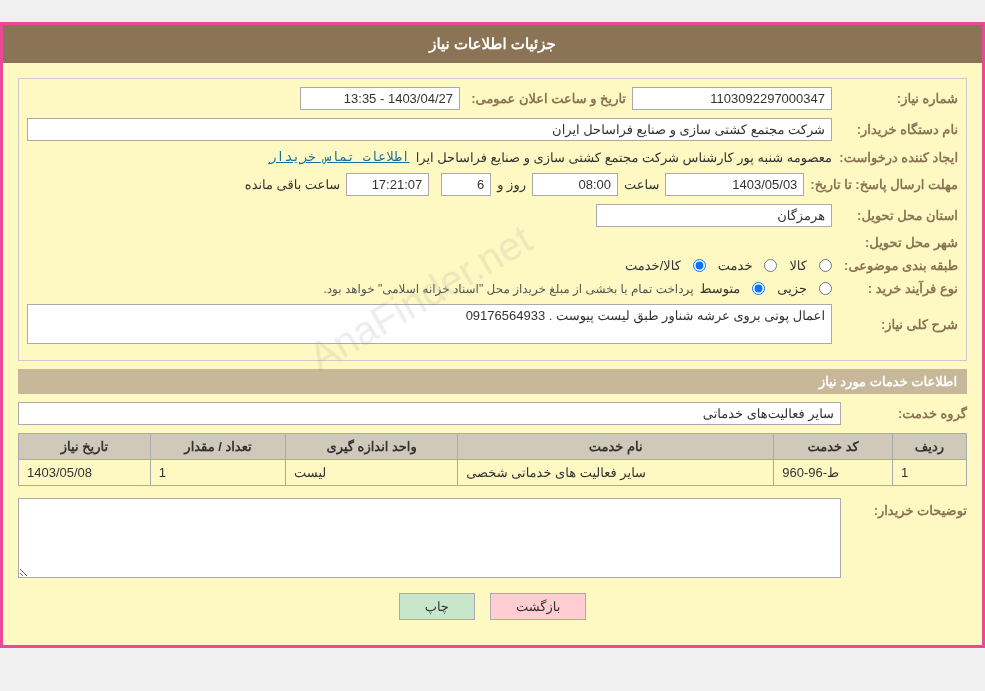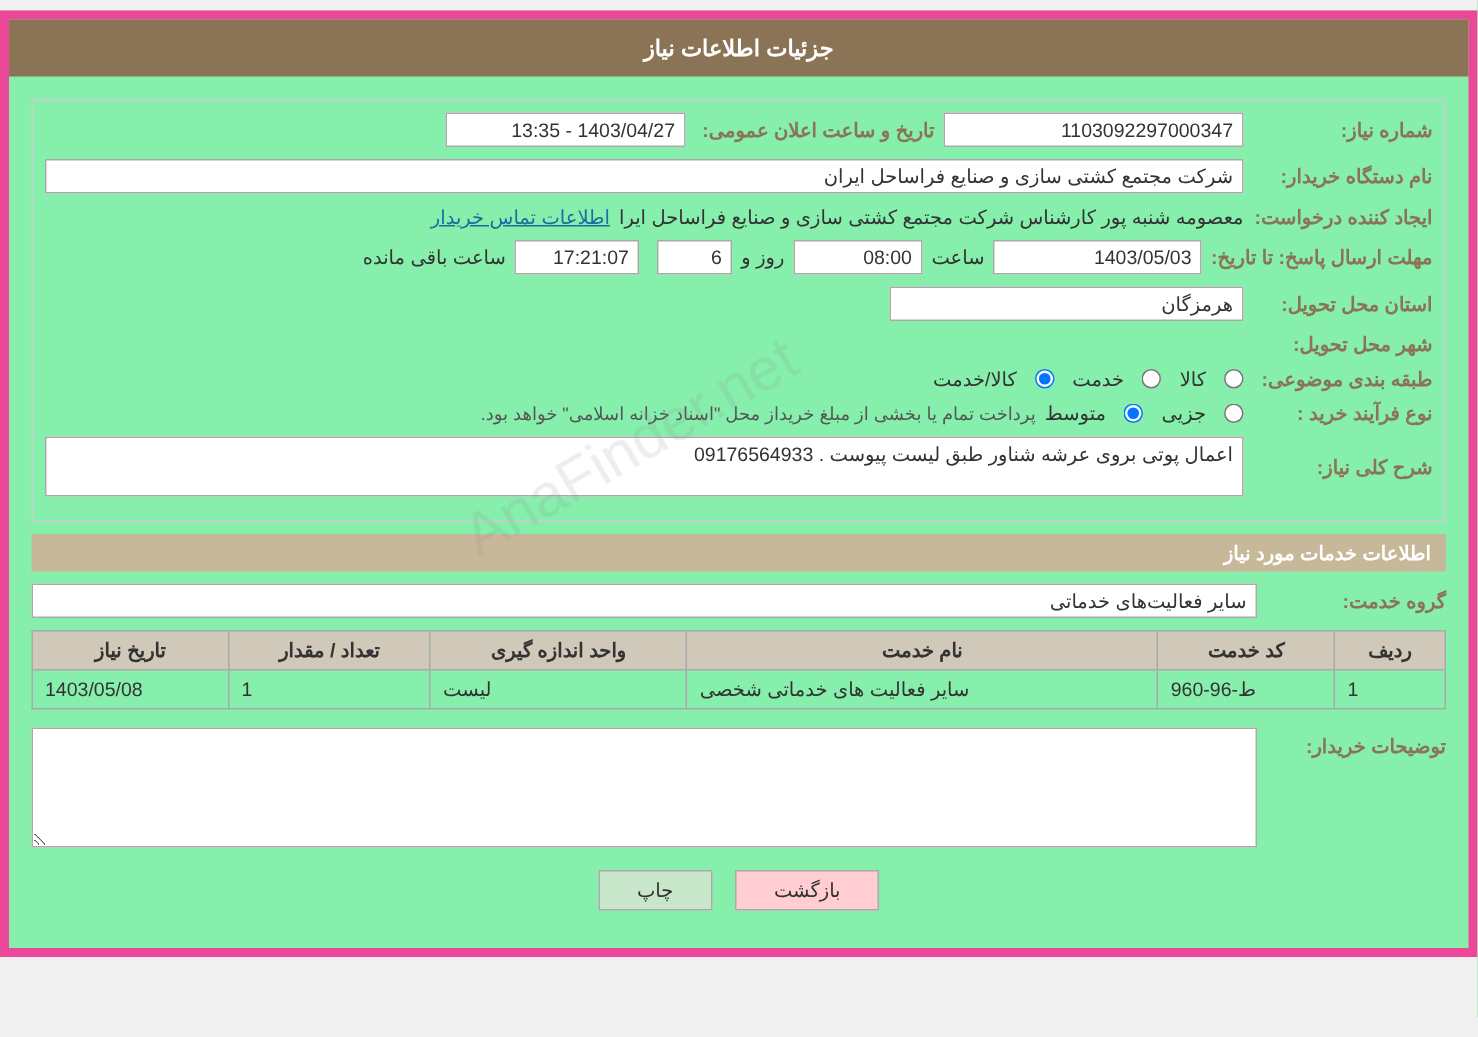--- a/index.html
+++ b/index.html
@@ -5,23 +5,23 @@
     * { box-sizing: border-box; margin: 0; padding: 0; }
     body {
       font-family: Tahoma, Arial, sans-serif;
       background: #f0f0f0;
       direction: rtl;
       font-size: 13px;
       color: #333;
     }
     .page-container {
       max-width: 985px;
-      margin: 7px auto;
-      background: #86efac;
-      border: 6px solid #ec4899;
+      margin: 22px auto;
+      background: #fef9c3;
+      border: 3px solid #ec4899;
     }
     .page-header {
       background: #8B7355;
       color: #fff;
       text-align: center;
       padding: 10px;
       font-size: 15px;
       font-weight: bold;
     }
     .content {
@@ -49,20 +49,21 @@
     .input-wide {
       flex: 1;
     }
     .input-med {
       width: 200px;
     }
     .link-style {
       color: #1a6fa0;
       text-decoration: underline;
       cursor: pointer;
+      font-family: Liberation Mono, monospace;
     }
     .radio-group {
       display: flex;
       gap: 12px;
       align-items: center;
     }
     .radio-item {
       display: flex;
       align-items: center;
       gap: 12px;

